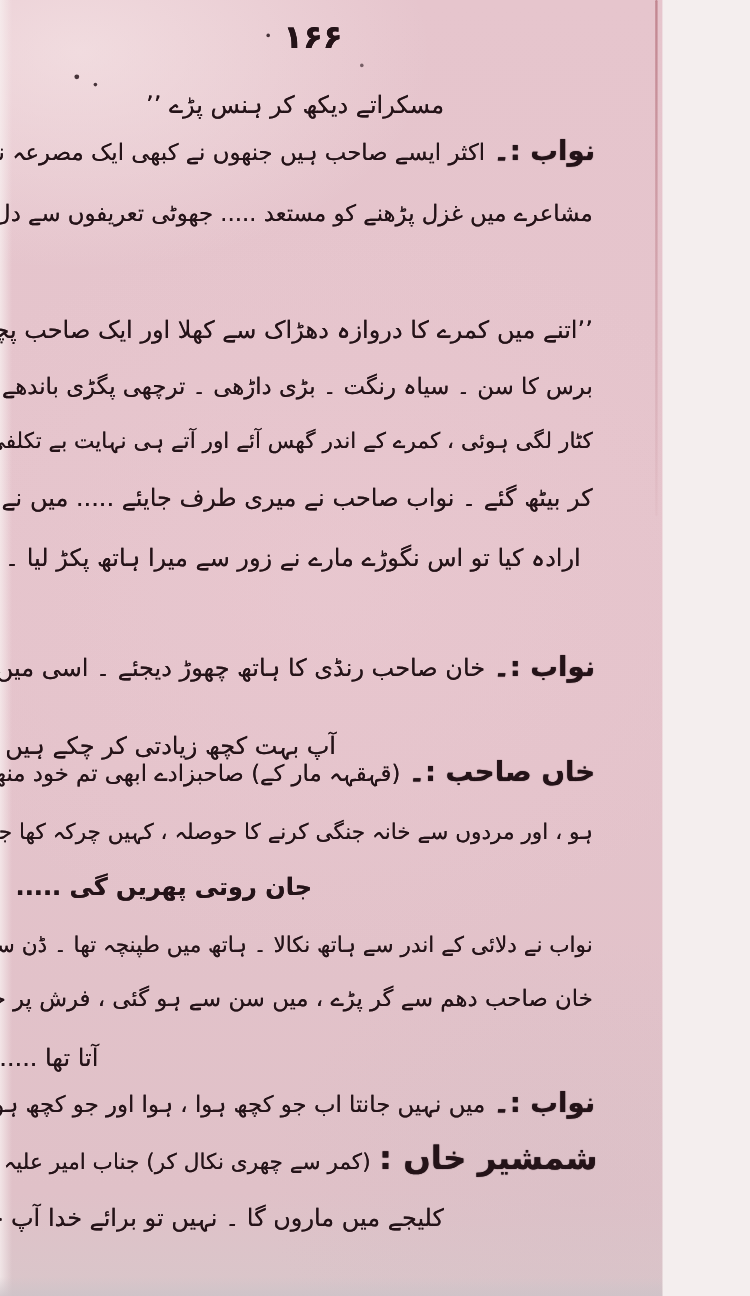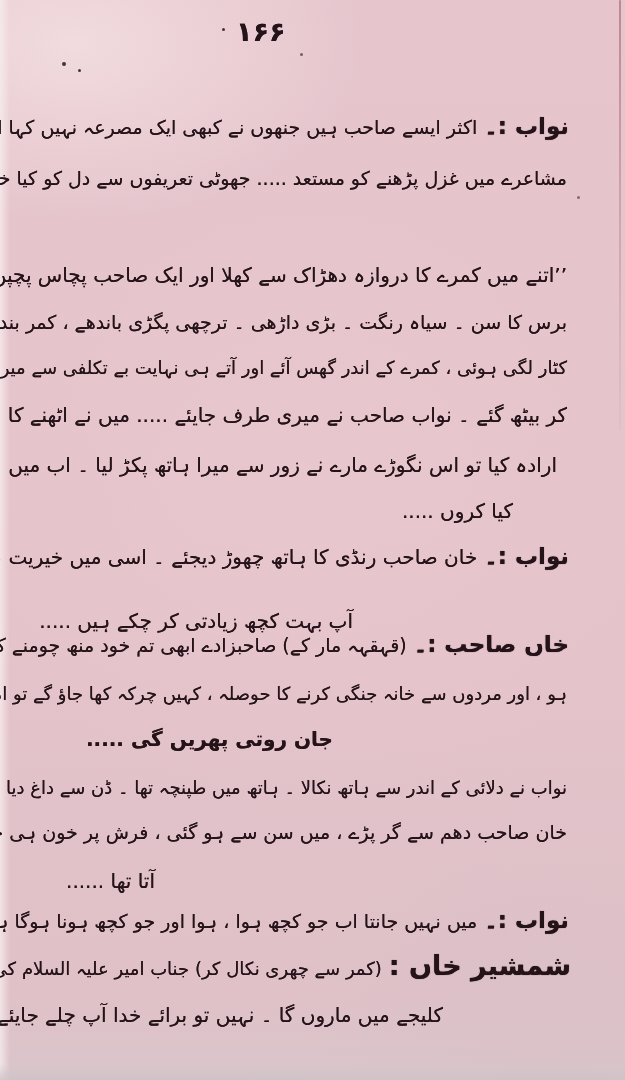--- a/index.html
+++ b/index.html
@@ -2,21 +2,21 @@
 <html lang="ur" style="--paper: #e6c5cd; --ink: #241318;"><head>
 <meta charset="utf-8">
 <style>
   html,body{margin:0;padding:0;}
   body{
     width:625px;height:1080px;overflow:hidden;
     font-family:"DejaVu Sans",sans-serif;
     background:#f4eeee;
   }
   .page{
-    position:relative;width:625px;height:1080px;overflow:hidden;
+    position:relative;width:552px;height:1080px;overflow:hidden;
     background:
       radial-gradient(ellipse 420px 260px at 12% 4%, rgba(250,238,238,0.55), rgba(250,238,238,0) 70%),
       radial-gradient(ellipse 500px 420px at 50% 45%, rgba(236,202,210,0.45), rgba(236,202,210,0) 75%),
       radial-gradient(ellipse 380px 300px at 88% 92%, rgba(216,192,199,0.5), rgba(216,192,199,0) 70%),
       linear-gradient(180deg, var(--paper,#e6c5cd) 0%, #e4c3cb 60%, #e0c1c8 92%, #d9c6ca 100%);
   }
   .left-light{
     position:absolute;left:0;top:0;width:10px;height:100%;
     background:linear-gradient(90deg, rgba(248,240,240,0.75), rgba(248,240,240,0));
   }
@@ -87,32 +87,32 @@
   <div class="bottom-edge"></div>
 
   <span class="speck" style="left:62px;top:62px;width:4px;height:4px;"></span>
   <span class="speck" style="left:78px;top:69px;width:3px;height:3px;"></span>
   <span class="speck" style="left:222px;top:28px;width:3px;height:3px;"></span>
   <span class="speck" style="left:577px;top:196px;width:3px;height:3px;opacity:.6;"></span>
   <span class="speck" style="left:300px;top:53px;width:3px;height:3px;opacity:.7;"></span>
 
   <div class="page-number">۱۶۶</div>
 
+  <div class="line ln0"><span>مسکراتے دیکھ کر ہنس پڑے ’’</span></div>
 
   <div class="line ln1 fs19">
     <span class="speaker">نواب :۔</span><span>اکثر ایسے صاحب ہیں جنھوں نے کبھی ایک مصرعہ نہیں کہا اور ہر</span>
   </div>
 
   <div class="line ln2 fs19"><span>مشاعرے میں غزل پڑھنے کو مستعد ..... جھوٹی تعریفوں سے دل کو کیا خوشی</span></div>
   <div class="line ln4"><span>’’اتنے میں کمرے کا دروازہ دھڑاک سے کھلا اور ایک صاحب پچاس پچپن</span></div>
   <div class="line ln5 fs19"><span>برس کا سن ۔ سیاہ رنگت ۔ بڑی داڑھی ۔ ترچھی پگڑی باندھے ، کمر بندھی ہوئی</span></div>
   <div class="line ln6 fs18"><span>کٹار لگی ہوئی ، کمرے کے اندر گھس آئے اور آتے ہی نہایت بے تکلفی سے میرا زانو دبا</span></div>
   <div class="line ln7"><span>کر بیٹھ گئے ۔ نواب صاحب نے میری طرف جایئے ..... میں نے اٹھنے کا</span></div>
   <div class="line ln8"><span>ارادہ کیا تو اس نگوڑے مارے نے زور سے میرا ہاتھ پکڑ لیا ۔ اب میں</span></div>
-  <div class="line ln9"><span>کیا کروں .....</span></div>
 
   <div class="line ln10">
     <span class="speaker">نواب :۔</span><span>خان صاحب رنڈی کا ہاتھ چھوڑ دیجئے ۔ اسی میں خیریت ہے</span>
   </div>
 
   <div class="line ln11"><span>آپ بہت کچھ زیادتی کر چکے ہیں .....</span></div>
 
   <div class="line ln12 fs19">
     <span class="speaker">خاں صاحب :۔</span><span>(قہقہہ مار کے) صاحبزادے ابھی تم خود منھ چومنے کے لائق</span>
   </div>

